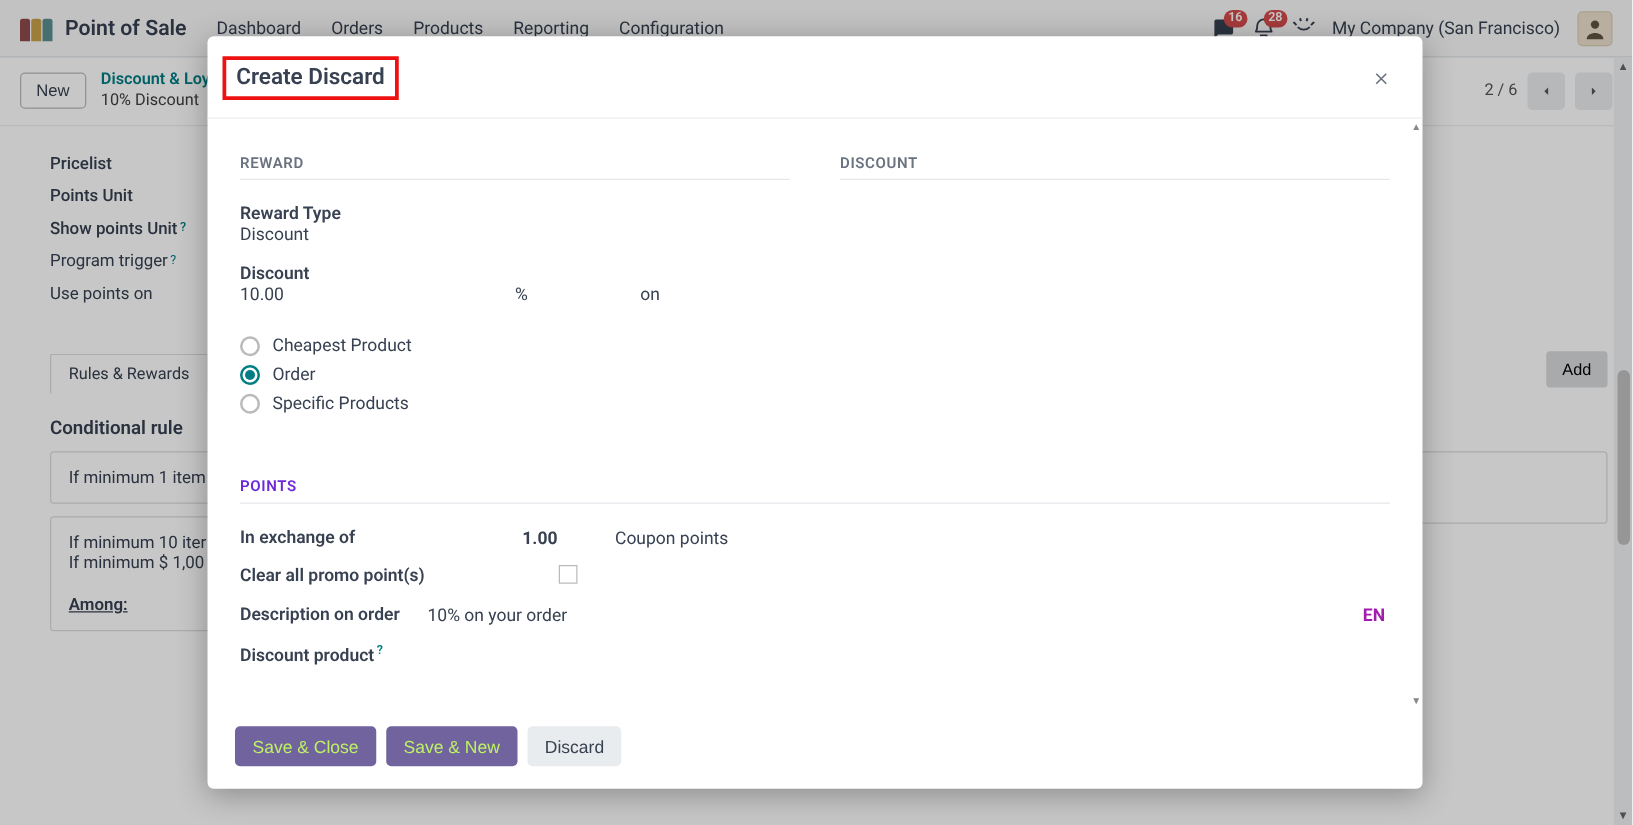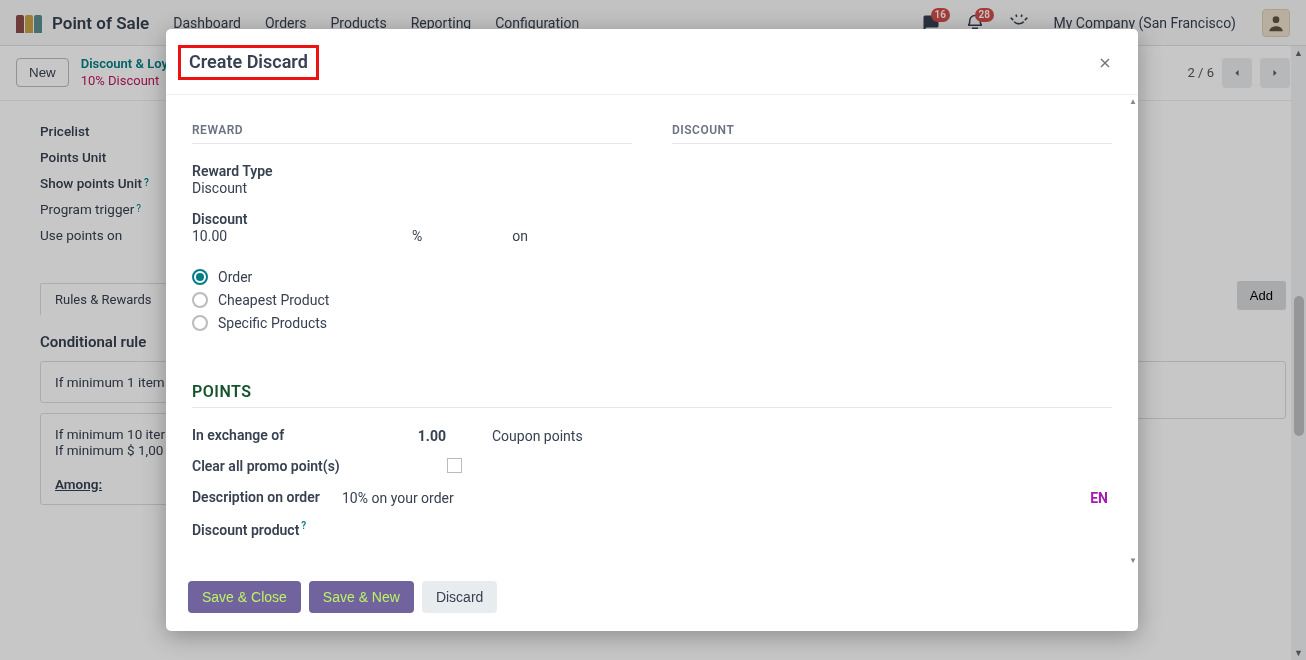--- a/index.html
+++ b/index.html
@@ -9,33 +9,33 @@
   
   .header { height:46px; background:#f9f9f9; border-bottom:1px solid #dee2e6; display:flex; align-items:center; padding:0 16px; }
   .logo { width:28px; height:20px; margin-right:8px; display:inline-flex; align-items:flex-end; gap:1px; }
   .logo span { display:inline-block; height:18px; width:8px; border-radius:2px 2px 0 0; }
   .logo .b1 { background:#8f4b4b; }
   .logo .b2 { background:#c9a24a; }
   .logo .b3 { background:#5b8f8f; }
   .app-title { font-weight:600; font-size:17px; color:#374151; margin-right:24px; }
   .nav { display:flex; gap:24px; }
   .nav a { color:#374151; font-size:14px; }
-  .header-right { margin-left:auto; display:flex; align-items:center; gap:26px; }
+  .header-right { margin-left:auto; display:flex; align-items:center; gap:14px; }
   .msg-icon { position:relative; display:inline-flex; align-items:center; }
   .msg-icon svg { width:18px; height:18px; fill:#374151; }
   .badge { position:absolute; top:-6px; left:9px; background:#d44c4c; color:#fff; font-size:10px; font-weight:600; border-radius:8px; padding:0 4px; line-height:14px; min-width:16px; text-align:center; }
   .company { font-size:14px; color:#374151; }
   .avatar { width:28px; height:28px; border-radius:4px; background:#ece1ce; display:flex; align-items:center; justify-content:center; border:1px solid #d9cdb2;}
   .avatar svg { width:20px; height:20px; fill:#5f5243; }
 
   .control-panel { display:flex; align-items:center; padding:10px 16px; border-bottom:1px solid #eee; }
   .btn-new { border:1px solid #bbb; background:#fff; border-radius:4px; padding:6px 12px; font-weight:500; color:#374151; margin-right:12px; cursor:pointer;}
   .breadcrumb { display:flex; flex-direction:column; line-height:1.3; }
   .breadcrumb .bc1 { color:#017e84; font-weight:600; font-size:13px; }
-  .breadcrumb .bc2 { color:#be185d; font-size:13px; }
+  .breadcrumb .bc2 { color:#404040; font-size:13px; }
   .cp-right { margin-left:auto; display:flex; align-items:center; gap:8px; }
   .pager { color:#555; font-size:13px; }
   .pager-btn { width:30px; height:30px; background:#e9ecef; border:none; border-radius:4px; display:inline-flex; align-items:center; justify-content:center; cursor:pointer; }
   .pager-btn svg { width:12px; height:12px; fill:#555; }
 
   .form-body { padding:12px 20px 20px 40px; }
   .field-row { display:flex; align-items:center; margin:10px 0; font-size:13.5px; color:#374151; font-weight:500;}
   .field-row.thin { font-weight:400; }
   .help-q { color:#017e84; font-size:10px; vertical-align:super; margin-left:2px;}
   .tabs { margin-top:40px; }
@@ -74,21 +74,21 @@
   .m-value { flex:1; }
   .m-sub { display:flex; gap:20px; align-items:center;}
   .m-sub .num { width:200px;}
 
   .radio-list { margin-top:4px; }
   .radio-item { display:flex; align-items:center; gap:10px; margin:7px 0; cursor:pointer;}
   .radio-dot { width:16px; height:16px; border-radius:50%; border:2px solid #bbb; display:inline-flex; align-items:center; justify-content:center;}
   .radio-item.checked .radio-dot { border-color:#017e84;}
   .radio-item.checked .radio-dot::after { content:""; width:8px; height:8px; border-radius:50%; background:#017e84;}
 
-  .points-group-label { font-size:16px; letter-spacing:.5px; color:#14532d; font-weight:600; border-bottom:1px solid #e5e7eb; padding-bottom:6px; margin:30px 0 18px;}
+  .points-group-label { font-size:12px; letter-spacing:.5px; color:#6d28d9; font-weight:600; border-bottom:1px solid #e5e7eb; padding-bottom:6px; margin:30px 0 18px;}
 
   .pts-row { display:flex; align-items:center; margin-bottom:12px; font-size:14px;}
   .pts-label { width:150px; font-weight:600; flex-shrink:0; line-height:1.35;}
   .pts-val1 { width:150px; text-align:right; padding-right:46px;font-weight:bold;}
   .pts-val2 {}
   .chk { width:15px; height:15px; border:1px solid #bbb; display:inline-block; background:#fff;}
   .lang { color:#a21caf; font-weight:700; margin-left:auto; padding-right:4px;}
 
   .modal-body::-webkit-scrollbar { width:10px; }
   .modal-inner-scroll { position:absolute; right:0; top:0; bottom:0; width:8px;}
@@ -243,27 +243,27 @@
           <div class="m-value m-sub">
             <span class="num">10.00</span>
             <span>%</span>
             <span style="margin-left:70px">on</span>
           </div>
         </div>
 
         <div class="m-row">
           <div class="m-label"></div>
           <div class="m-value radio-list">
+            <div class="radio-item">
+              <span class="radio-dot"></span>
+              <span>Cheapest Product</span>
+            </div>
             <div class="radio-item checked">
               <span class="radio-dot"></span>
               <span>Order</span>
-            </div>
-            <div class="radio-item">
-              <span class="radio-dot"></span>
-              <span>Cheapest Product</span>
             </div>
             <div class="radio-item">
               <span class="radio-dot"></span>
               <span>Specific Products</span>
             </div>
           </div>
         </div>
       </div>
 
       <div class="col">

